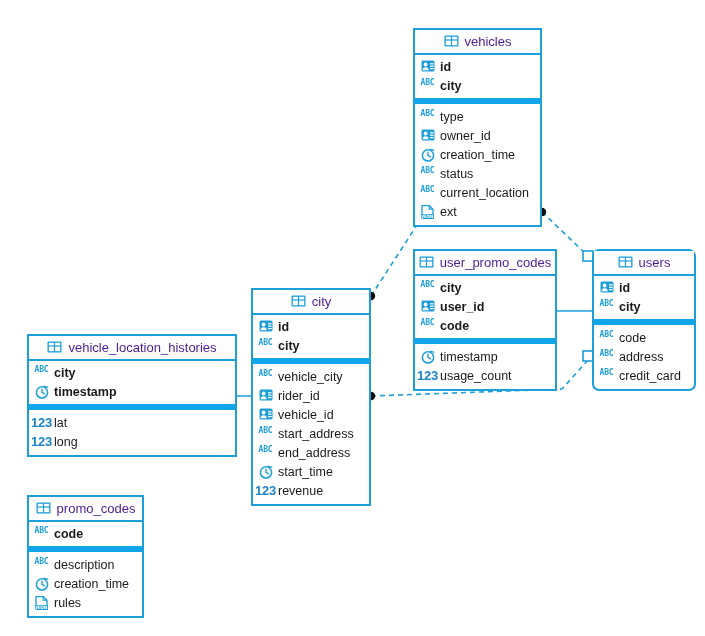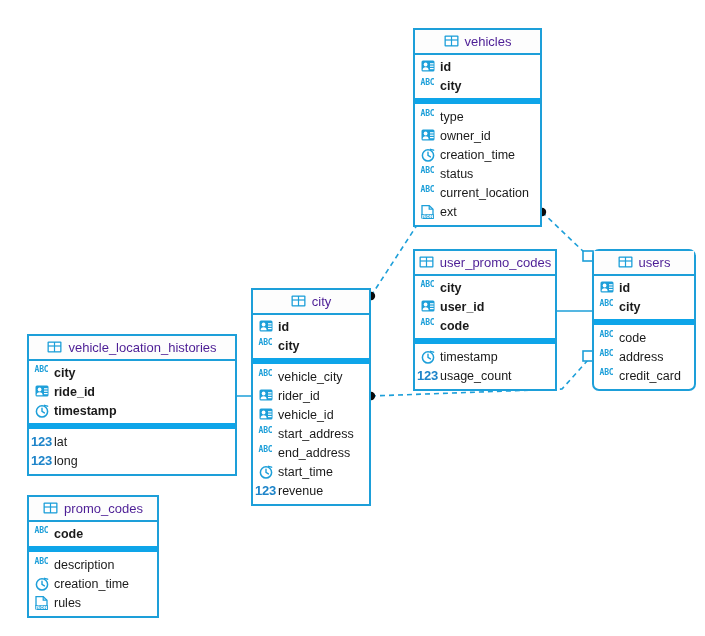--- a/index.html
+++ b/index.html
@@ -427,33 +427,20 @@
       </div>
       <div class="pk-section">
         <div class="col-row">
           <span class="ic">
             <span class="ic-abc">ABC</span>
           </span>
           <span class="col-name">city</span>
         </div>
         <div class="col-row">
           <span class="ic">
-            <svg width="14" height="12" viewBox="0 0 14 12">
-              <rect x="0.5" y="0.5" width="13" height="11" rx="1.5" fill="#1d9fd9"></rect>
-              <circle cx="4.6" cy="4.5" r="1.9" fill="#ffffff"></circle>
-              <path d="M1.6 10.2 a3 3 0 0 1 6 0 z" fill="#ffffff"></path>
-              <rect x="9" y="3.2" width="3.6" height="1.2" fill="#ffffff"></rect>
-              <rect x="9" y="5.6" width="3.6" height="1.2" fill="#ffffff"></rect>
-              <rect x="9" y="8" width="3.6" height="1.2" fill="#ffffff"></rect>
-            </svg>
-          </span>
-          <span class="col-name">ride_id</span>
-        </div>
-        <div class="col-row">
-          <span class="ic">
             <svg width="14" height="14" viewBox="0 0 14 14">
               <circle cx="7" cy="7.4" r="5.6" fill="none" stroke="#1d9fd9" stroke-width="1.5"></circle>
               <path d="M7 4.2 L7 7.4 L9.4 8.9" fill="none" stroke="#1d9fd9" stroke-width="1.4" stroke-linecap="round"></path>
               <path d="M9.4 1.3 L12.6 2.2" fill="none" stroke="#1d9fd9" stroke-width="1.4" stroke-linecap="round"></path>
             </svg>
           </span>
           <span class="col-name">timestamp</span>
         </div>
       </div>
       <div class="col-section">
@@ -464,21 +451,21 @@
           <span class="col-name">lat</span>
         </div>
         <div class="col-row">
           <span class="ic">
             <span class="ic-num">123</span>
           </span>
           <span class="col-name">long</span>
         </div>
       </div>
     </div>
-    <div class="table-box" style="left: 27px; top: 495px; width: 132px;">
+    <div class="table-box" style="left: 27px; top: 495px; width: 117px;">
       <div class="tbl-header">
         <span class="ic">
           <svg width="15" height="12" viewBox="0 0 15 12">
             <rect x="0.5" y="0.5" width="14" height="11" rx="1" fill="#1d9fd9"></rect>
             <rect x="1.8" y="1.8" width="5.1" height="2.6" fill="#ffffff"></rect>
             <rect x="8.1" y="1.8" width="5.1" height="2.6" fill="#ffffff"></rect>
             <rect x="1.8" y="5.6" width="5.1" height="4.6" fill="#ffffff"></rect>
             <rect x="8.1" y="5.6" width="5.1" height="4.6" fill="#ffffff"></rect>
           </svg>
         </span>

